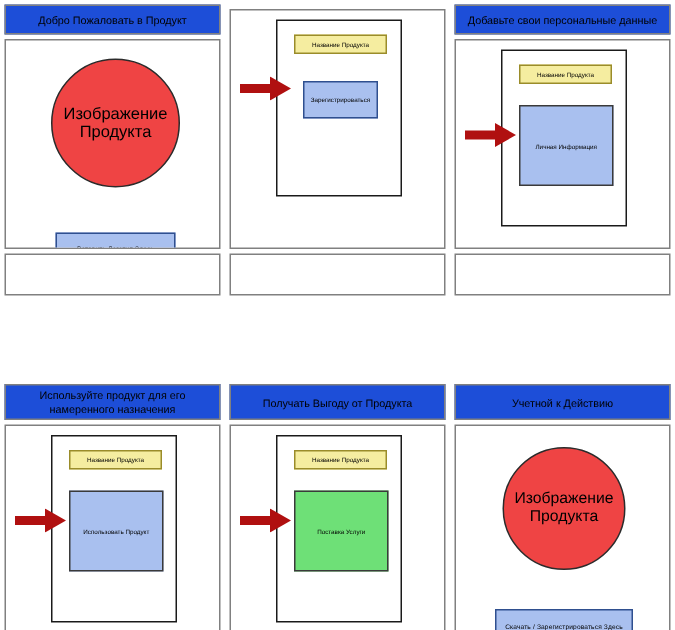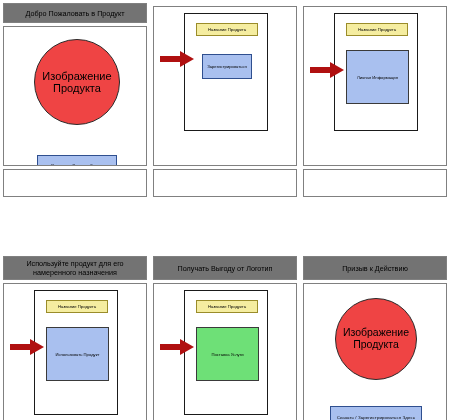--- a/index.html
+++ b/index.html
@@ -34,21 +34,21 @@
     position:relative;
     width:100%;height:100%;
     box-sizing:border-box;
     display:flex;
     flex-direction:column;
   }
   
   .panel-header{
     box-sizing:border-box;
     border:1.5px solid #808080;
-    background:#737373;
+    background:#1d4ed8;
     color:#000000;
     font-size:7.2px;
     line-height:1.25;
     text-align:center;
     display:flex;
     align-items:center;
     justify-content:center;
     padding:2px 3px;
     flex:0 0 auto;
     min-height:20px;
@@ -196,20 +196,21 @@
               <path d="M0 5 H20 V0 L34 8 L20 16 V11 H0 Z" fill="#b01010"></path>
             </svg>
           </div>
         </div>
         <div class="panel-footer"></div>
       </div>
     </div>
 
     <div class="cell">
       <div class="cell-inner">
+        <div class="panel-header">Добавьте свои персональные данные</div>
         <div class="panel-stage">
           <div class="page">
             <div class="page-title">Название Продукта</div>
             <div class="page-box box-blue-lg bx-3">
               <span>Личная Информация</span>
             </div>
           </div>
           <div class="arrow ar-3">
             <svg viewBox="0 0 34 16" xmlns="http://www.w3.org/2000/svg">
               <path d="M0 5 H20 V0 L34 8 L20 16 V11 H0 Z" fill="#b01010"></path>
@@ -239,41 +240,41 @@
               <path d="M0 5 H20 V0 L34 8 L20 16 V11 H0 Z" fill="#b01010"></path>
             </svg>
           </div>
         </div>
         <div class="panel-footer"></div>
       </div>
     </div>
 
     <div class="cell">
       <div class="cell-inner">
-        <div class="panel-header">Получать Выгоду от Логотип</div>
+        <div class="panel-header">Получать Выгоду от Продукта</div>
         <div class="panel-stage">
           <div class="page">
             <div class="page-title">Название Продукта</div>
             <div class="page-box box-green bx-5">
               <span>Поставка Услуги</span>
             </div>
           </div>
           <div class="arrow ar-5">
             <svg viewBox="0 0 34 16" xmlns="http://www.w3.org/2000/svg">
               <path d="M0 5 H20 V0 L34 8 L20 16 V11 H0 Z" fill="#b01010"></path>
             </svg>
           </div>
         </div>
         <div class="panel-footer"></div>
       </div>
     </div>
 
     <div class="cell">
       <div class="cell-inner">
-        <div class="panel-header">Призыв к Действию</div>
+        <div class="panel-header">Учетной к Действию</div>
         <div class="panel-stage">
           <div class="circle circle-sm">
             <span>Изображение Продукта</span>
           </div>
           <div class="cta-btn cta-6">
             <span>Скачать / Зарегистрироваться Здесь</span>
           </div>
         </div>
         <div class="panel-footer"></div>
       </div>

